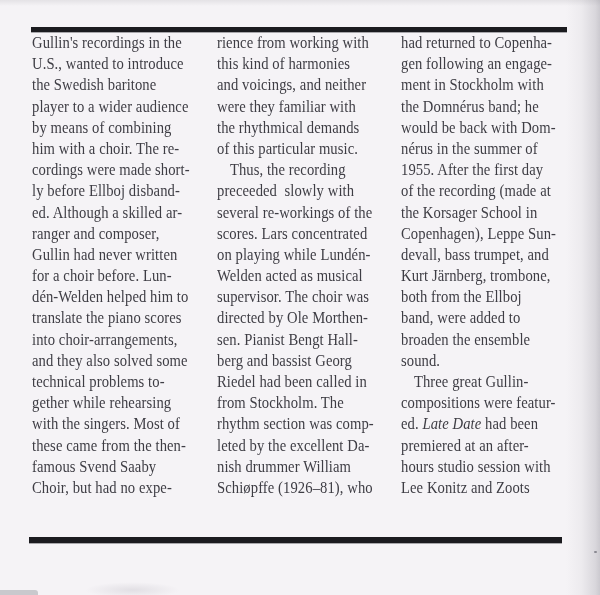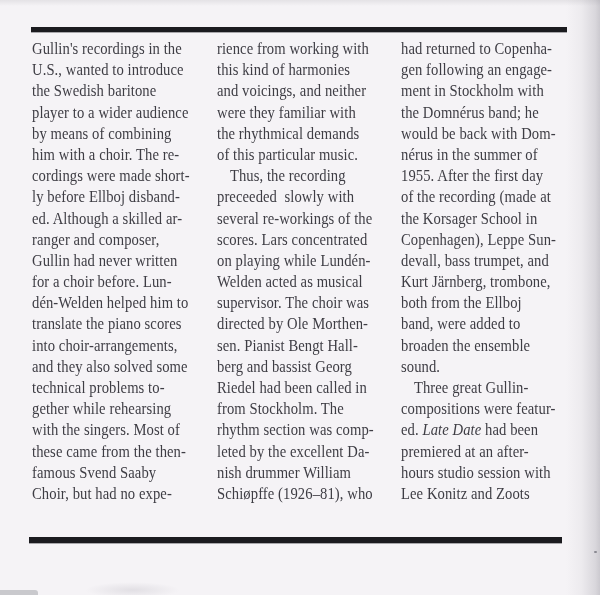--- a/index.html
+++ b/index.html
@@ -20,21 +20,21 @@
   .rule {
     position: absolute;
     background: #1b1b1f;
     box-shadow: 0 1px 0 rgba(27,27,31,0.35);
   }
   .rule-top    { left: 31px; top: 27px;  width: 536px; height: 5px; }
   .rule-bottom { left: 29px; top: 537px; width: 533px; height: 6px; }
 
   .text-area {
     position: absolute;
-    top: 38px;
+    top: 32px;
     left: 0;
     width: 600px;
     height: 470px;
   }
   .col {
     position: absolute;
     top: 0;
     width: 195px;
     transform: scaleX(0.86);
     transform-origin: 0 0;

